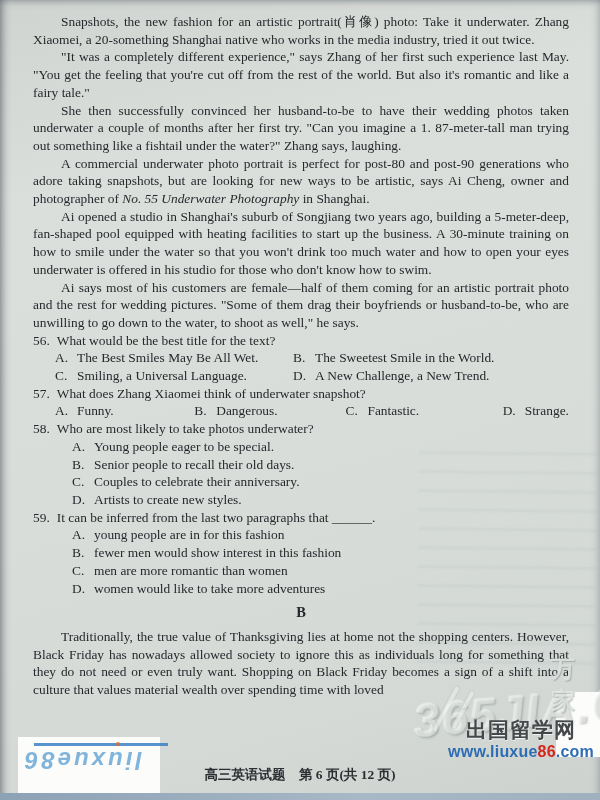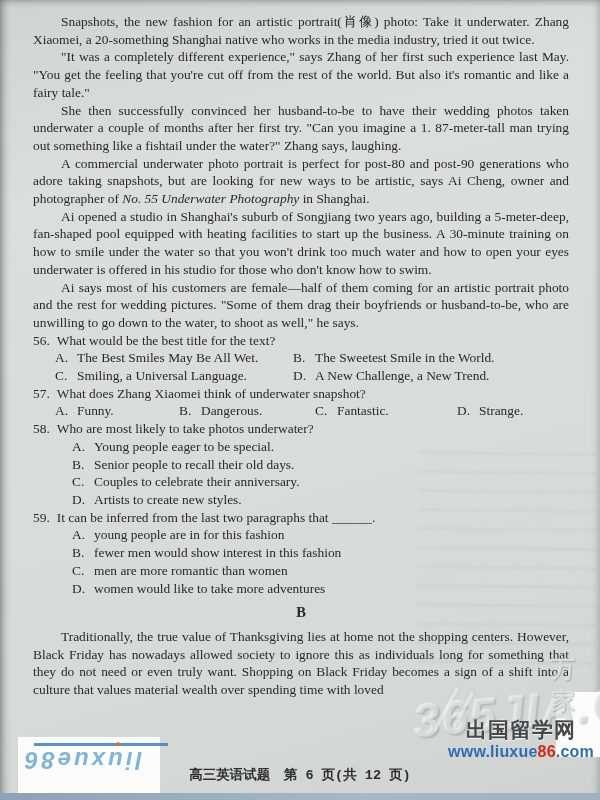--- a/index.html
+++ b/index.html
@@ -22,36 +22,36 @@
   }
   .para{margin:0;text-indent:28px;}
   .q-line{margin:0;padding-left:24px;text-indent:-24px;}
   .q-num{margin-right:7px;}
   .opts{margin:0;}
   .opt{margin-left:39px;}
   .ol{display:inline-block;width:22px;text-indent:0;}
   .two-col{display:flex;}
   .two-col .opt{margin-left:22px;width:238px;flex:none;}
   .two-col .opt + .opt{margin-left:0;width:auto;}
-  .four-col{display:flex;}
+  .four-col{display:flex;justify-content:space-between;}
   .four-col .opt{margin-left:22px;width:112px;flex:none;}
   .four-col .opt:nth-child(2){margin-left:12px;width:136px;}
   .four-col .opt:nth-child(3){margin-left:0;width:142px;}
   .four-col .opt:nth-child(4){margin-left:0;width:auto;}
   .section-heading{
     text-align:center;font-weight:bold;font-size:14.5px;
     margin:7px 0 6px;text-indent:0;
   }
   .italic{font-style:italic;}
 
   
   .footer{
     position:absolute;left:0;right:0;top:766px;z-index:4;
     text-align:center;
-    font-family:Liberation Mono, monospace;
+    font-family:Liberation Serif, serif;
     font-weight:bold;font-size:13.5px;color:#2c2e32;
   }
 
   
   .patch{position:absolute;background:#fcfcfb;z-index:1;}
   .patch-left{left:18px;top:737px;width:142px;height:57px;}
   .patch-right{left:556px;top:692px;width:44px;height:65px;}
   .bottom-strip{
     position:absolute;left:0;top:793px;width:600px;height:7px;z-index:4;
     background:linear-gradient(90deg,#8ca2b5,#a7b8c6 60%,#9fb1bf);

